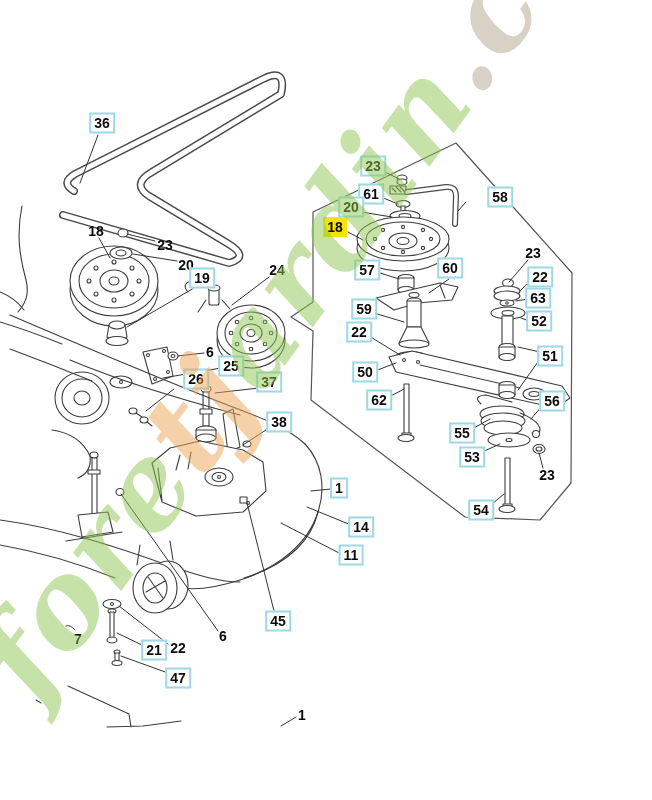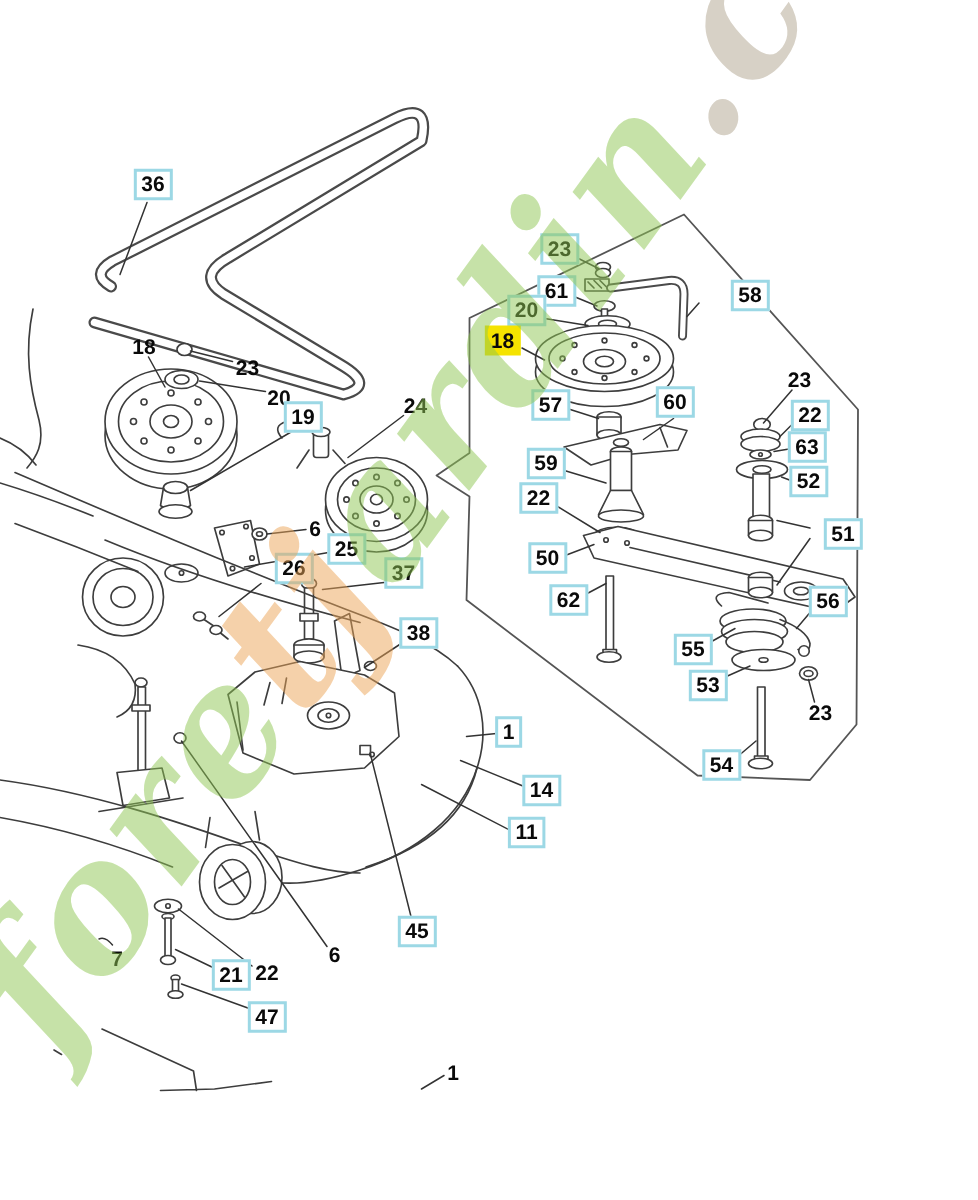--- a/index.html
+++ b/index.html
@@ -314,21 +314,21 @@
       <div class="lbl hl" style="left: 335px; top: 227px;">18</div>
       <div class="lbl box" style="left: 500px; top: 197px;">58</div>
       <div class="lbl box" style="left: 367px; top: 270px;">57</div>
       <div class="lbl box" style="left: 450px; top: 268px;">60</div>
       <div class="lbl box" style="left: 364px; top: 309px;">59</div>
       <div class="lbl box" style="left: 359px; top: 332px;">22</div>
       <div class="lbl plain" style="left: 533px; top: 253px;">23</div>
       <div class="lbl box" style="left: 540px; top: 277px;">22</div>
       <div class="lbl box" style="left: 538px; top: 298px; text-align: center;">63</div>
       <div class="lbl box" style="left: 539px; top: 321px;">52</div>
-      <div class="lbl box" style="left: 562px; top: 356px;">51</div>
+      <div class="lbl box" style="left: 550px; top: 356px;">51</div>
       <div class="lbl box" style="left: 365px; top: 372px;">50</div>
       <div class="lbl box" style="left: 379px; top: 400px;">62</div>
       <div class="lbl box" style="left: 552px; top: 401px;">56</div>
       <div class="lbl box" style="left: 462px; top: 433px;">55</div>
       <div class="lbl box" style="left: 472px; top: 457px;">53</div>
       <div class="lbl plain" style="left: 547px; top: 475px;">23</div>
       <div class="lbl box" style="left: 481px; top: 510px;">54</div>
     </div>
 
   <div id="watermark"><span style="color: rgb(143, 199, 83);">fore</span><span style="color: rgb(237, 165, 87);">tj</span><span style="color: rgb(143, 199, 83);">ardin</span><span style="color: rgb(176, 164, 142);">.com</span></div>

